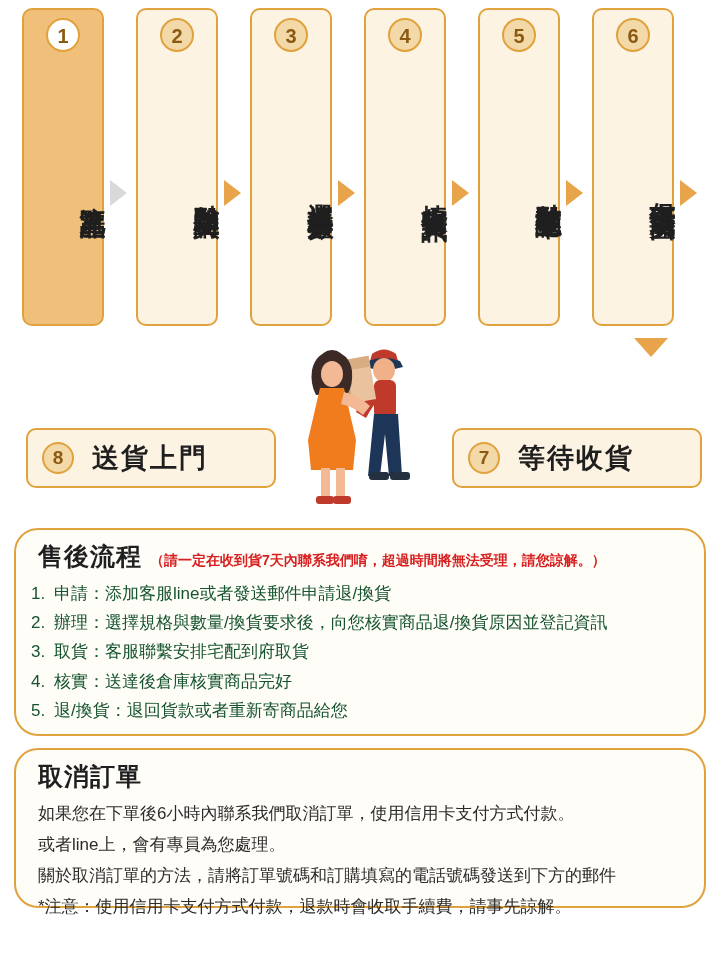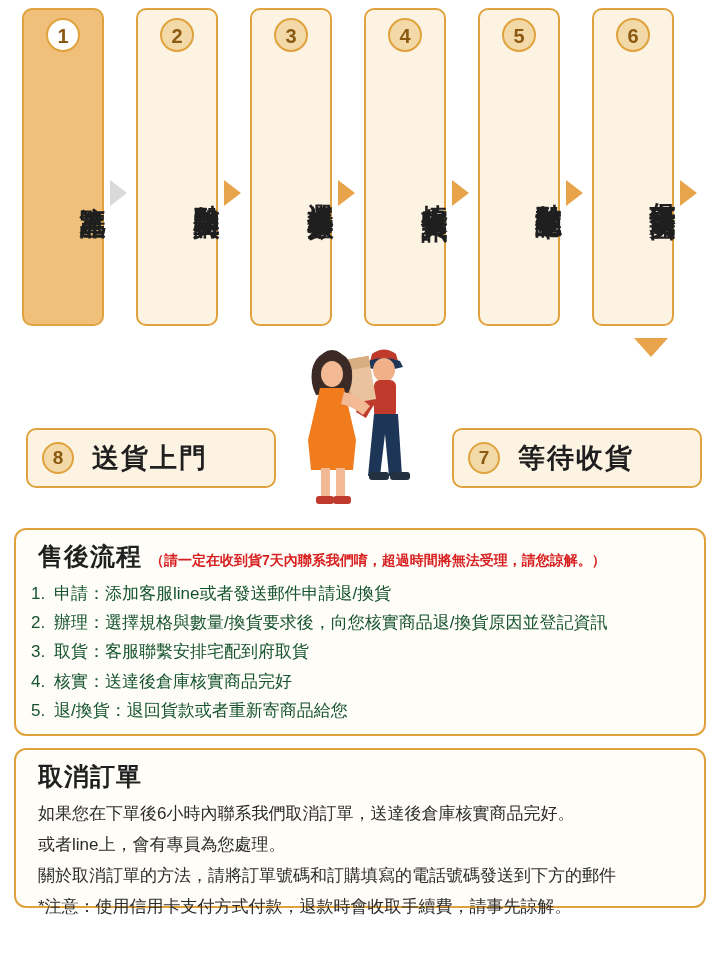--- a/index.html
+++ b/index.html
@@ -137,21 +137,21 @@
     letter-spacing: 2px;
     color: #1f1f1f;
   }
 
   
   .panel {
     position: absolute;
     left: 14px;
     width: 692px;
     border: 2px solid #e0a23c;
-    border-radius: 12px;
+    border-radius: 24px;
     background: #fffdf8;
     box-sizing: border-box;
   }
   .panel-title-row {
     display: flex;
     align-items: baseline;
     padding: 10px 0 0 22px;
   }
   .panel-title {
     font-size: 25px;
@@ -285,18 +285,18 @@
     <li>核實：送達後倉庫核實商品完好</li>
     <li>退/換貨：退回貨款或者重新寄商品給您</li>
   </ol>
 </div>
 
 <div class="panel" style="top:748px; height:160px;">
   <div class="panel-title-row">
     <span class="panel-title">取消訂單</span>
   </div>
   <div class="panel-body-cancel">
-    <p class="para">如果您在下單後6小時內聯系我們取消訂單，送達後倉庫核實商品完好。</p>
+    <p class="para">如果您在下單後6小時內聯系我們取消訂單，使用信用卡支付方式付款。</p>
     <p class="para">或者line上，會有專員為您處理。</p>
     <p class="para">關於取消訂單的方法，請將訂單號碼和訂購填寫的電話號碼發送到下方的郵件</p>
     <p class="para">*注意：使用信用卡支付方式付款，退款時會收取手續費，請事先諒解。</p>
   </div>
 </div>
 
 </body></html>

